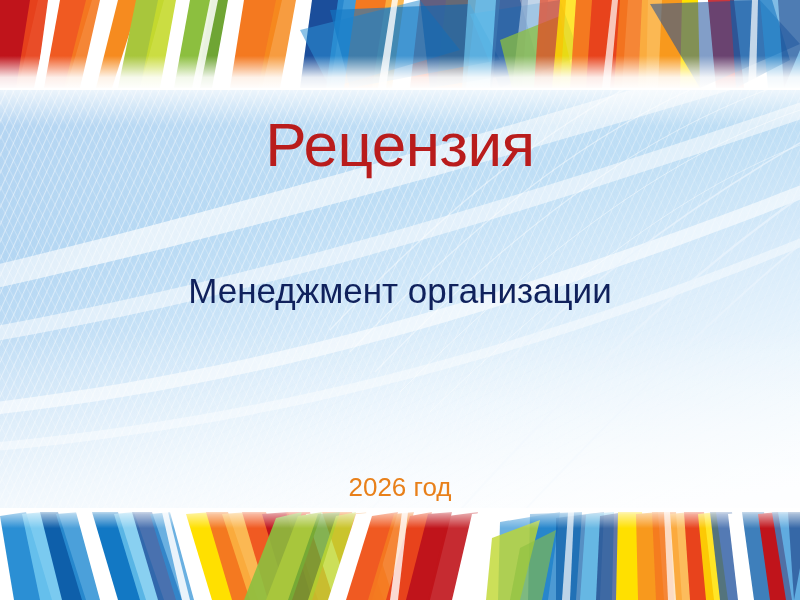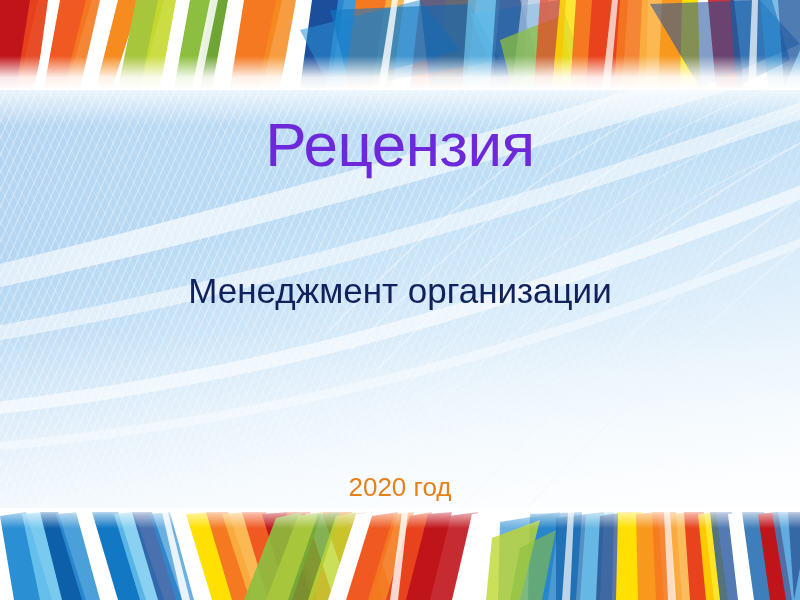--- a/index.html
+++ b/index.html
@@ -56,21 +56,21 @@
   .title {
     position: absolute;
     left: 0;
     top: 112px;
     width: 800px;
     text-align: center;
     font-size: 62px;
     line-height: 1.05;
     font-weight: normal;
     letter-spacing: -0.5px;
-    color: #6d28d9;
+    color: #b91c1c;
     white-space: nowrap;
   }
 
   .subtitle {
     position: absolute;
     left: 0;
     top: 272px;
     width: 800px;
     text-align: center;
     font-size: 35px;
@@ -352,16 +352,16 @@
       </defs>
       <rect x="0" y="0" width="800" height="92" fill="url(#bbFade)"></rect>
     </svg>
   </div>
 
   <div class="text-layer">
     <div class="title">Рецензия</div>
 
     <div class="subtitle">Менеджмент организации</div>
 
-    <div class="year">2020 год</div>
+    <div class="year">2026 год</div>
   </div>
 
 </div>
 
 </body></html>

